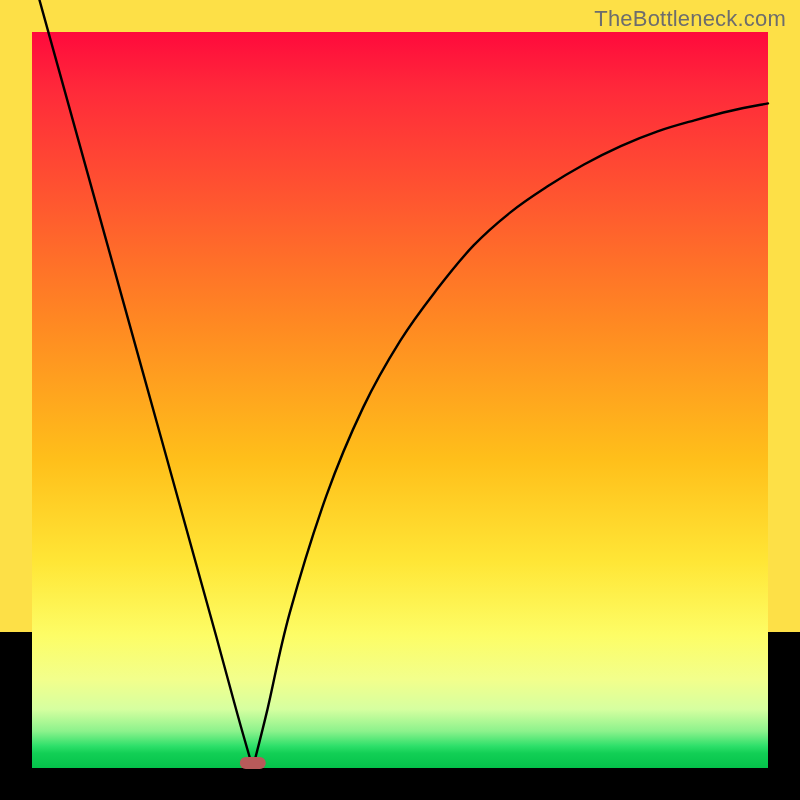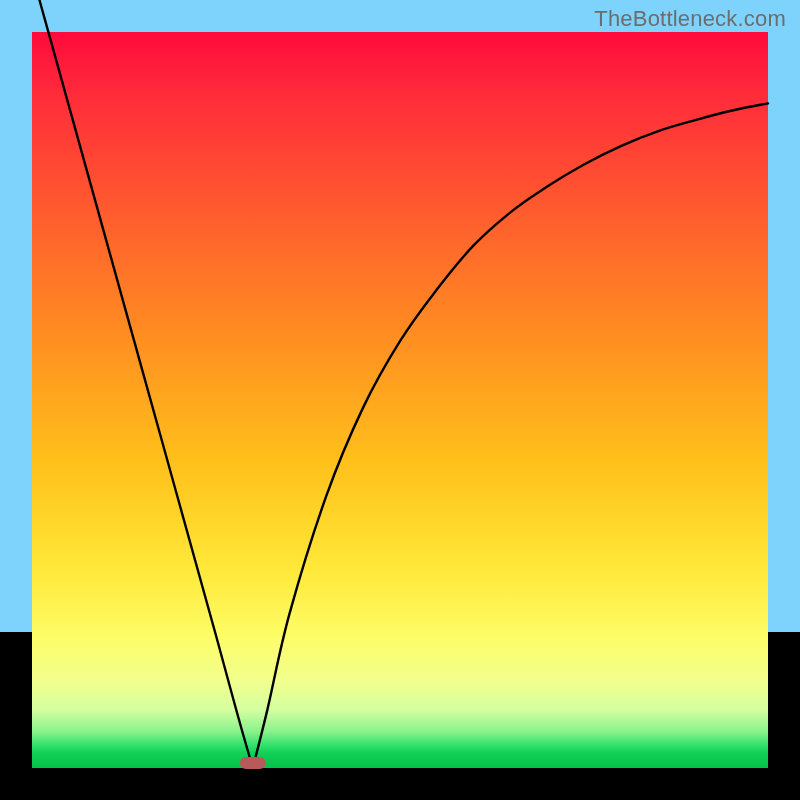--- a/index.html
+++ b/index.html
@@ -8,21 +8,21 @@
     width: 800px;
     height: 800px;
     overflow: hidden;
     background: #000;
     font-family: Arial, Helvetica, sans-serif;
   }
   .frame {
     position: relative;
     width: 800px;
     height: 632px;
-    background: #7dd3fc;
+    background: #fde047;
     text-decoration: underline;
   }
   .plot-area {
     position: absolute;
     left: 32px;
     top: 32px;
     width: 736px;
     height: 736px;
     
     background: linear-gradient(

